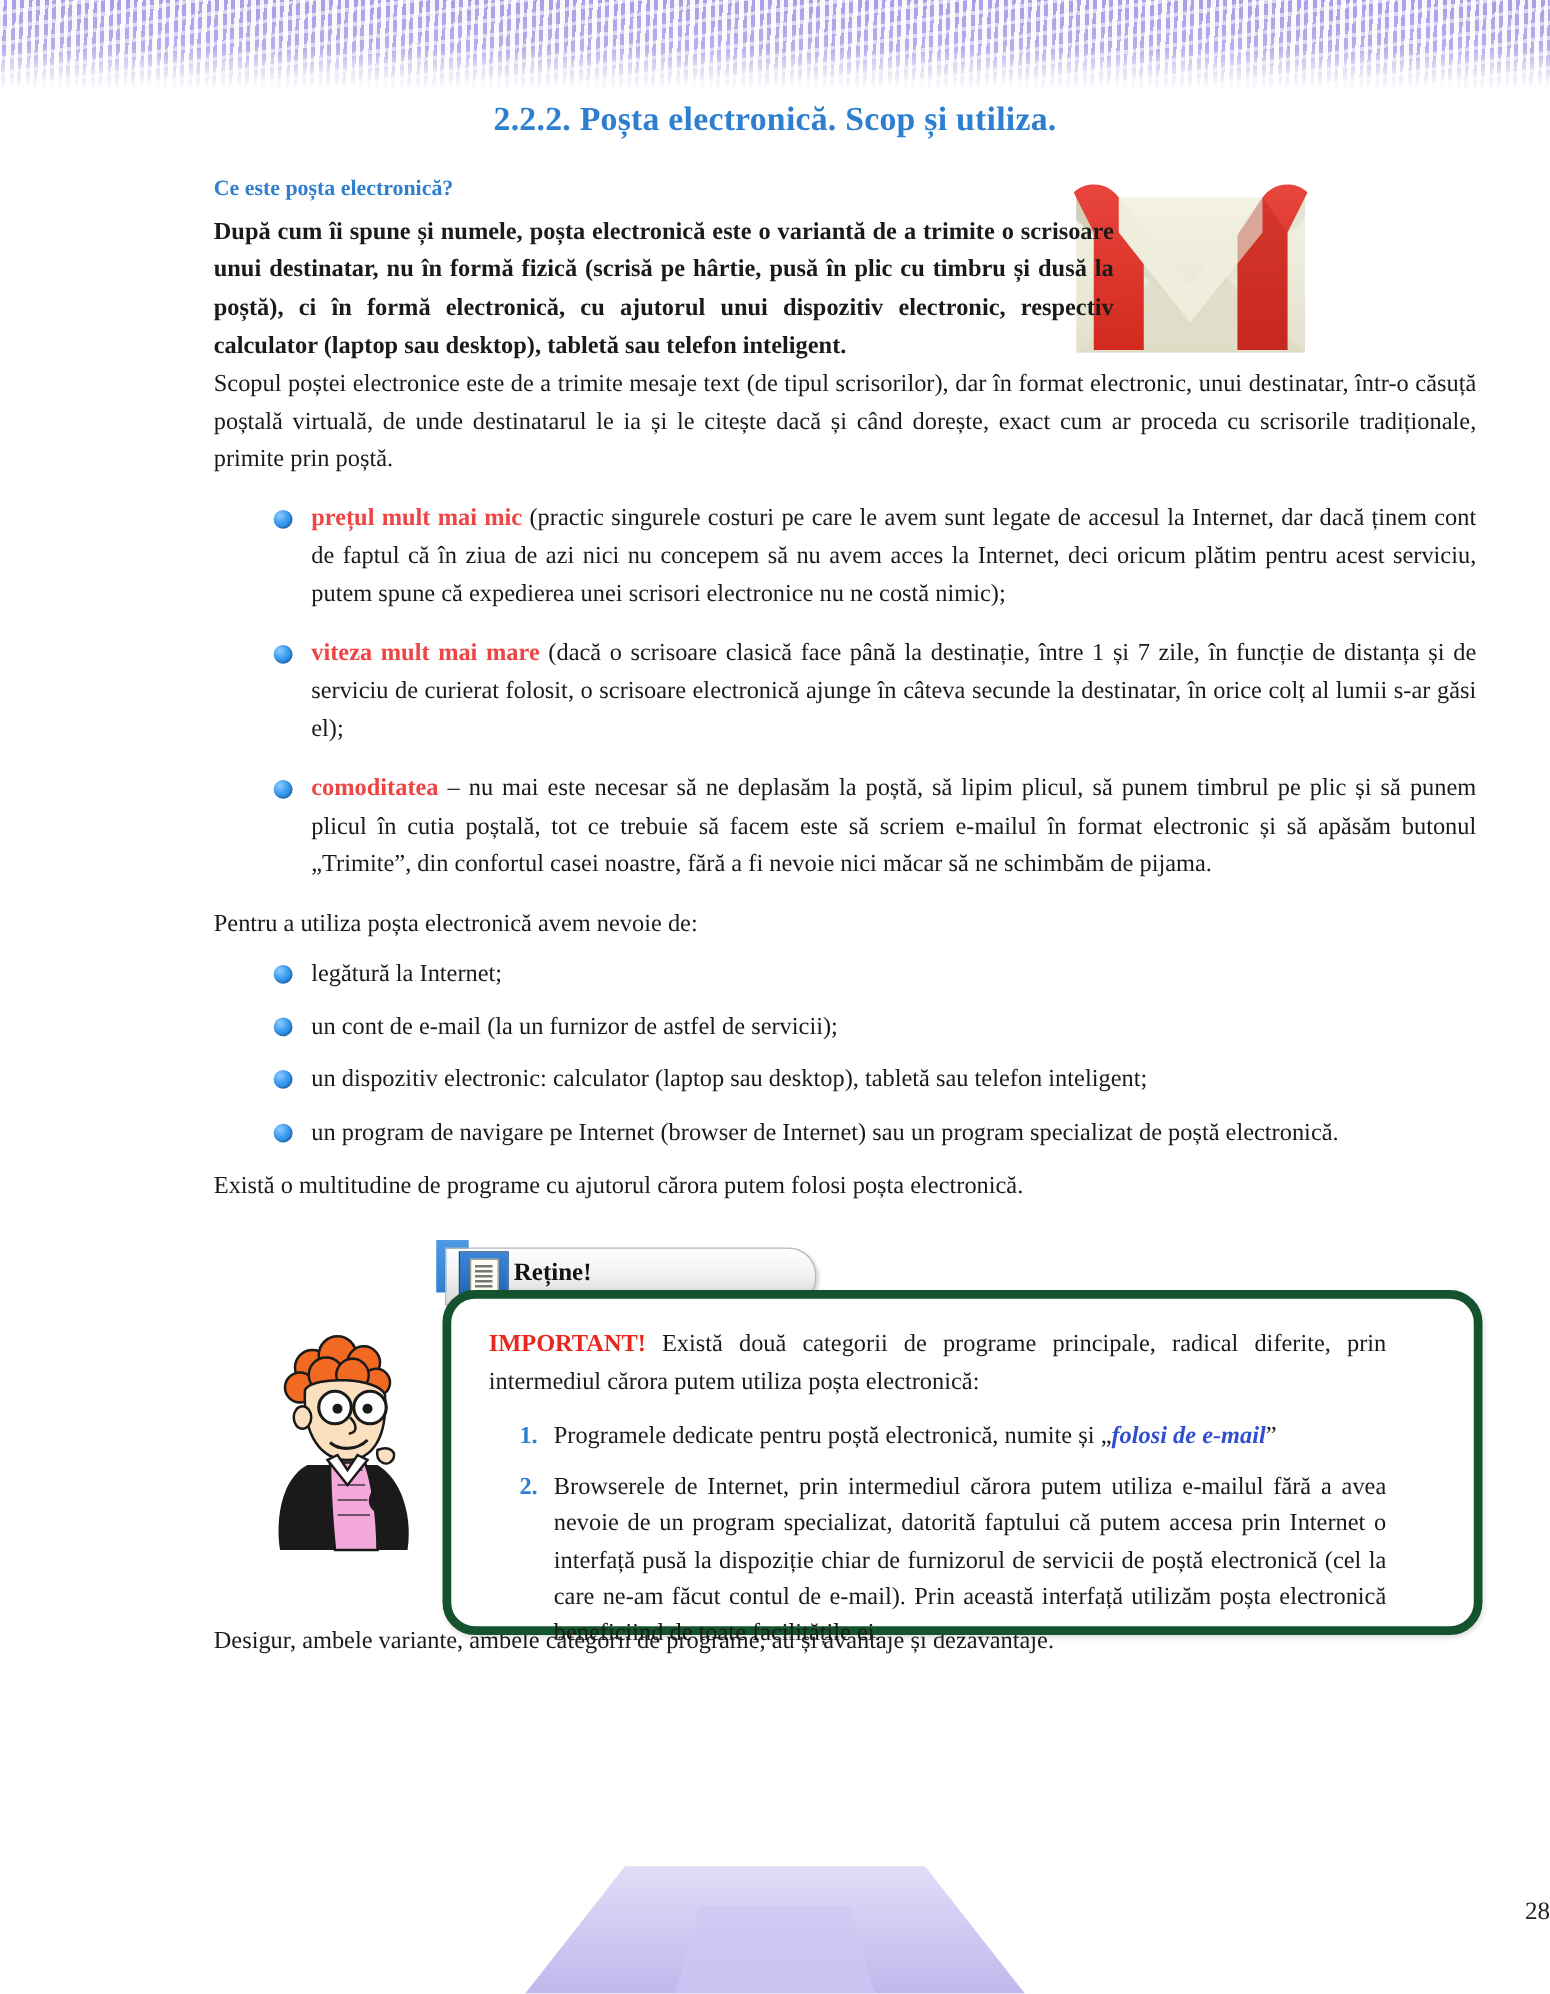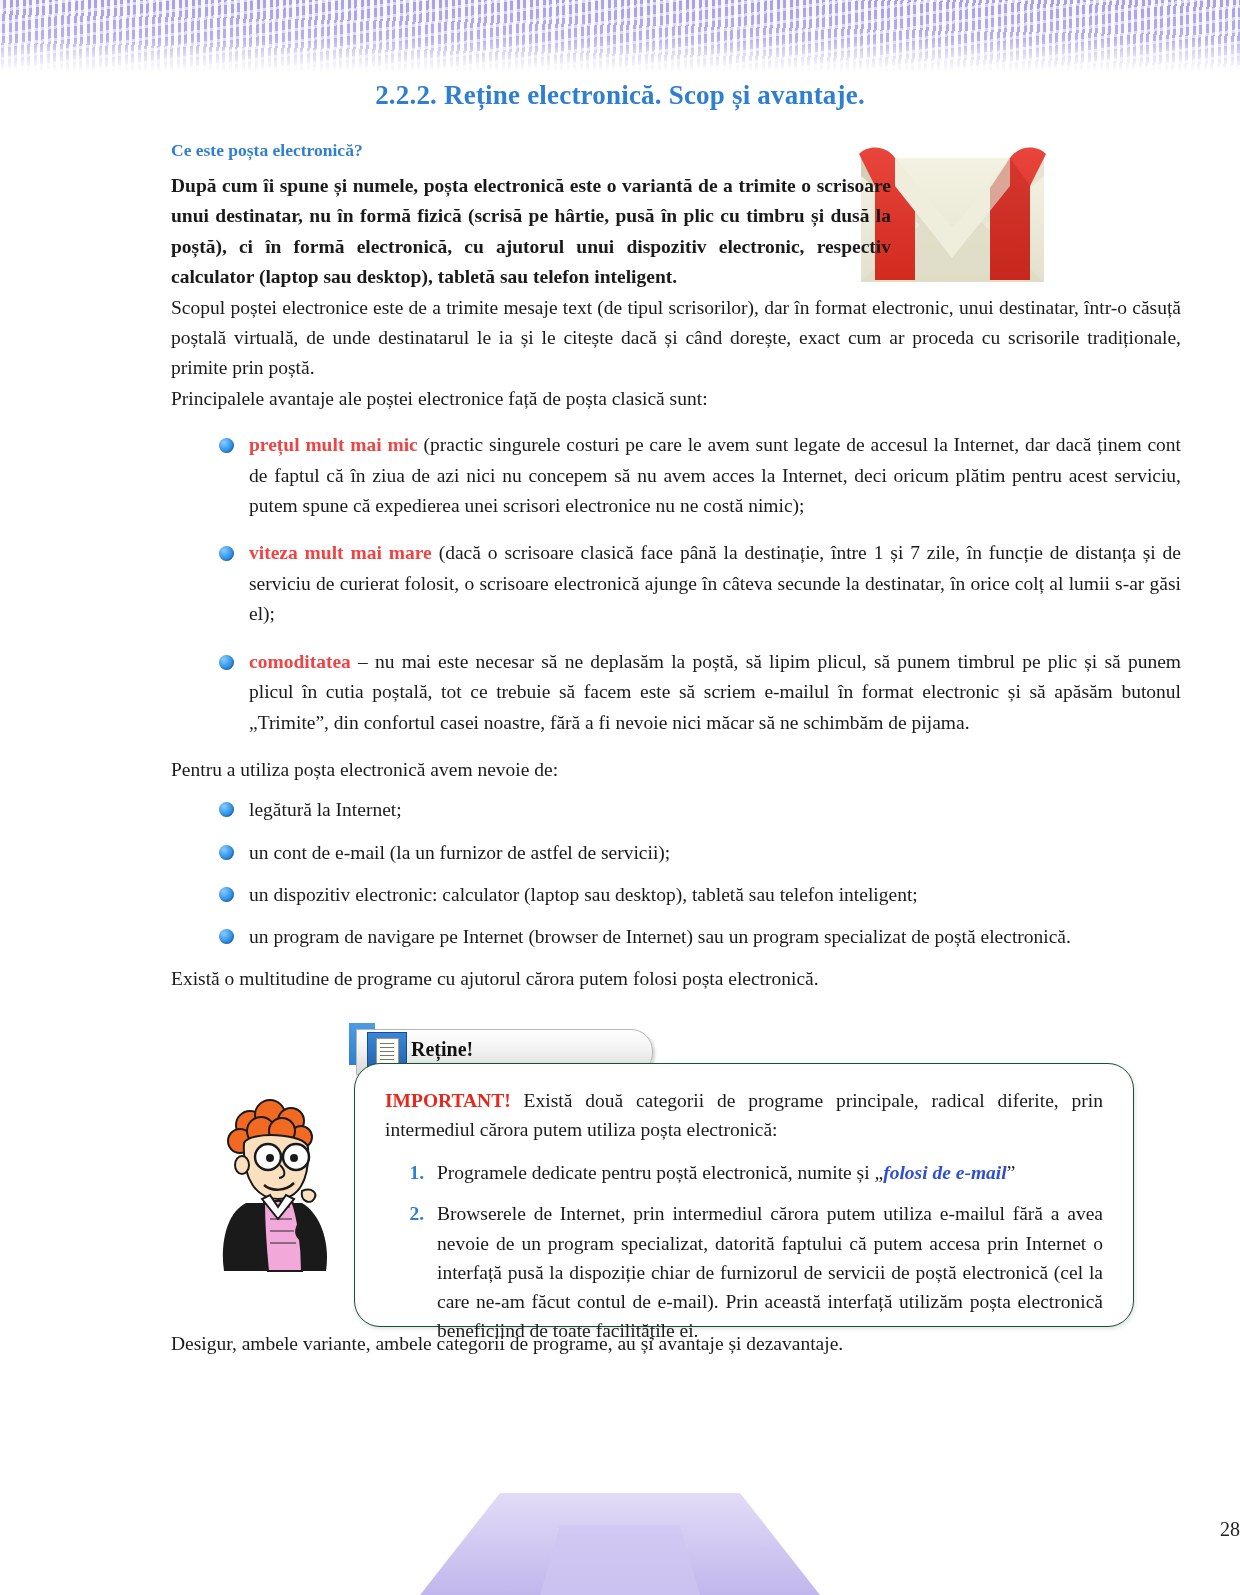--- a/index.html
+++ b/index.html
@@ -244,24 +244,25 @@
     font-weight: bold;
     font-size: 20px;
     color: #111;
   }
   .callout-box {
     position: absolute;
     left: 183px;
     top: 34px;
     width: 778px;
     height: 262px;
-    border: 1px solid #14532d;
+    border: 7px solid #14532d;
     border-radius: 26px;
     background: #ffffff;
     box-shadow: 1px 2px 4px rgba(0,0,0,0.12);
+    padding-left: 40px;
   }
   .callout-inner {
     position: absolute;
     left: 30px;
     top: 22px;
     width: 718px;
   }
   .callout-inner p {
     font-size: 19.5px;
     line-height: 1.5;
@@ -306,21 +307,21 @@
     margin-top: 22px;
   }
 </style>
 </head>
 <body>
 
 <div class="top-band"></div>
 
 <div class="page">
 
-  <div class="title">2.2.2.  Reține electronică. Scop și avantaje.</div>
+  <div class="title">2.2.2.  Poșta electronică. Scop și utiliza.</div>
 
   <div class="gmail-logo">
     <svg viewBox="0 0 195 150" width="195" height="150" xmlns="http://www.w3.org/2000/svg">
       <defs>
         <linearGradient id="gbody" x1="0" y1="0" x2="0" y2="1">
           <stop offset="0%" stop-color="#f4f3e3"></stop>
           <stop offset="100%" stop-color="#e3e1cd"></stop>
         </linearGradient>
         <linearGradient id="gred" x1="0" y1="0" x2="0" y2="1">
           <stop offset="0%" stop-color="#e8453c"></stop>
@@ -348,21 +349,20 @@
 
   <div class="content">
 
     <div class="subhead">Ce este poșta electronică?</div>
 
     <div class="intro-wrap">
       <p class="body">După cum îi spune și numele, poșta electronică este o variantă de a trimite o scrisoare unui destinatar, nu în formă fizică (scrisă pe hârtie, pusă în plic cu timbru și dusă la poștă), ci în formă electronică, cu ajutorul unui dispozitiv electronic, respectiv calculator (laptop sau desktop), tabletă sau telefon inteligent.</p>
     </div>
 
     <p class="body spacer-p">Scopul poștei electronice este de a trimite mesaje text (de tipul scrisorilor), dar în format electronic, unui destinatar, într-o căsuță poștală virtuală, de unde destinatarul le ia și le citește dacă și când dorește, exact cum ar proceda cu scrisorile tradiționale, primite prin poștă.</p>
-    <p class="body spacer-p">Principalele avantaje ale poștei electronice față de poșta clasică sunt:</p>
 
     <ul class="adv">
       <li>
         <span class="kw">prețul mult mai mic</span><span> (practic singurele costuri pe care le avem sunt legate de accesul la Internet, dar dacă ținem cont de faptul că în ziua de azi nici nu concepem să nu avem acces la Internet, deci oricum plătim pentru acest serviciu, putem spune că expedierea unei scrisori electronice nu ne costă nimic);</span>
       </li>
       <li>
         <span class="kw">viteza mult mai mare</span><span> (dacă o scrisoare clasică face până la destinație, între 1 și 7 zile, în funcție de distanța și de serviciu de curierat folosit, o scrisoare electronică ajunge în câteva secunde la destinatar, în orice colț al lumii s-ar găsi el);</span>
       </li>
       <li>
         <span class="kw">comoditatea</span><span> – nu mai este necesar să ne deplasăm la poștă, să lipim plicul, să punem timbrul pe plic și să punem plicul în cutia poștală, tot ce trebuie să facem este să scriem e-mailul în format electronic și să apăsăm butonul „Trimite”, din confortul casei noastre, fără a fi nevoie nici măcar să ne schimbăm de pijama.</span>

